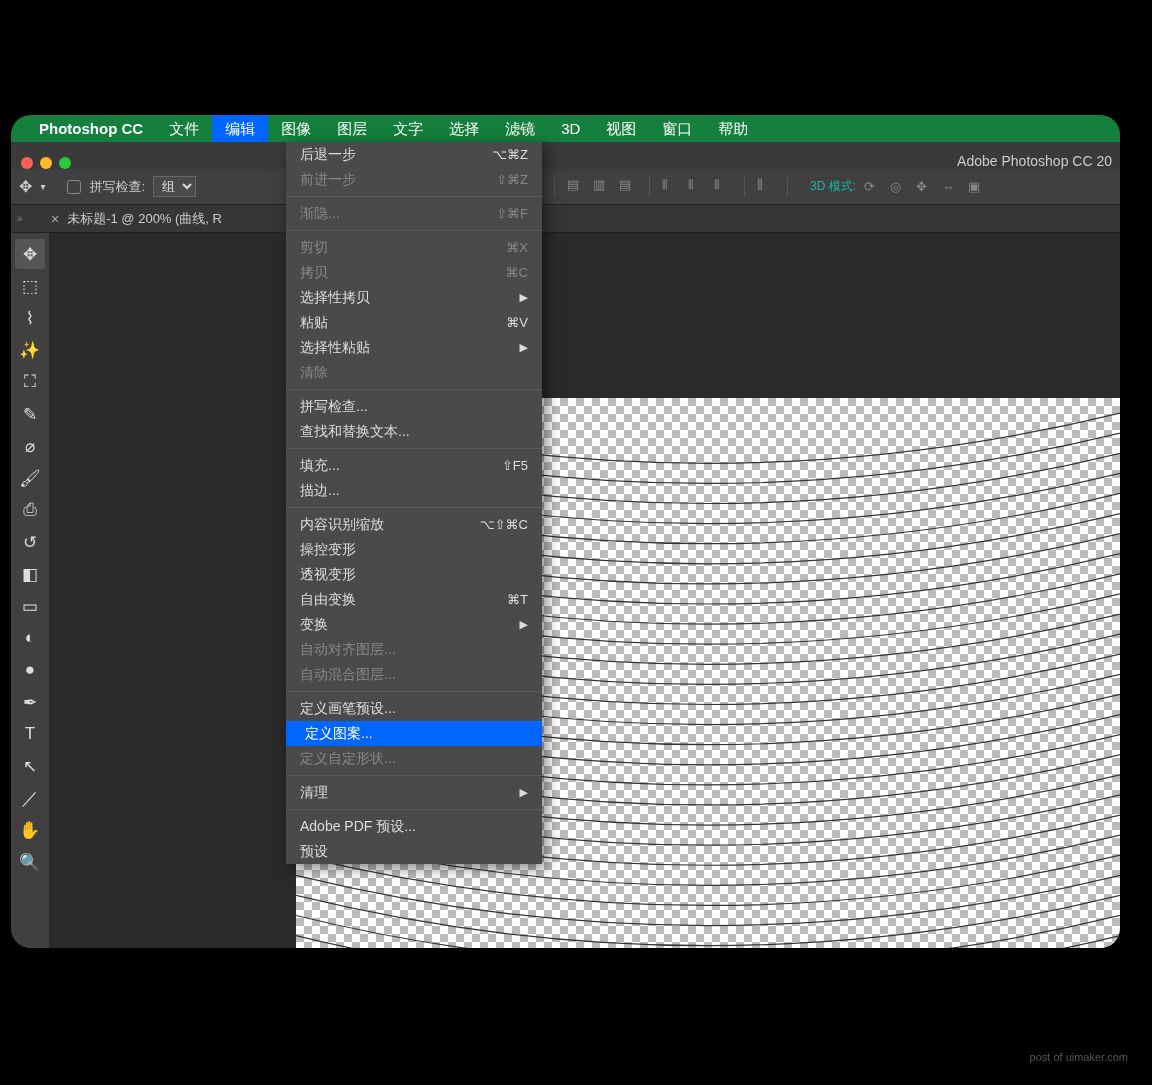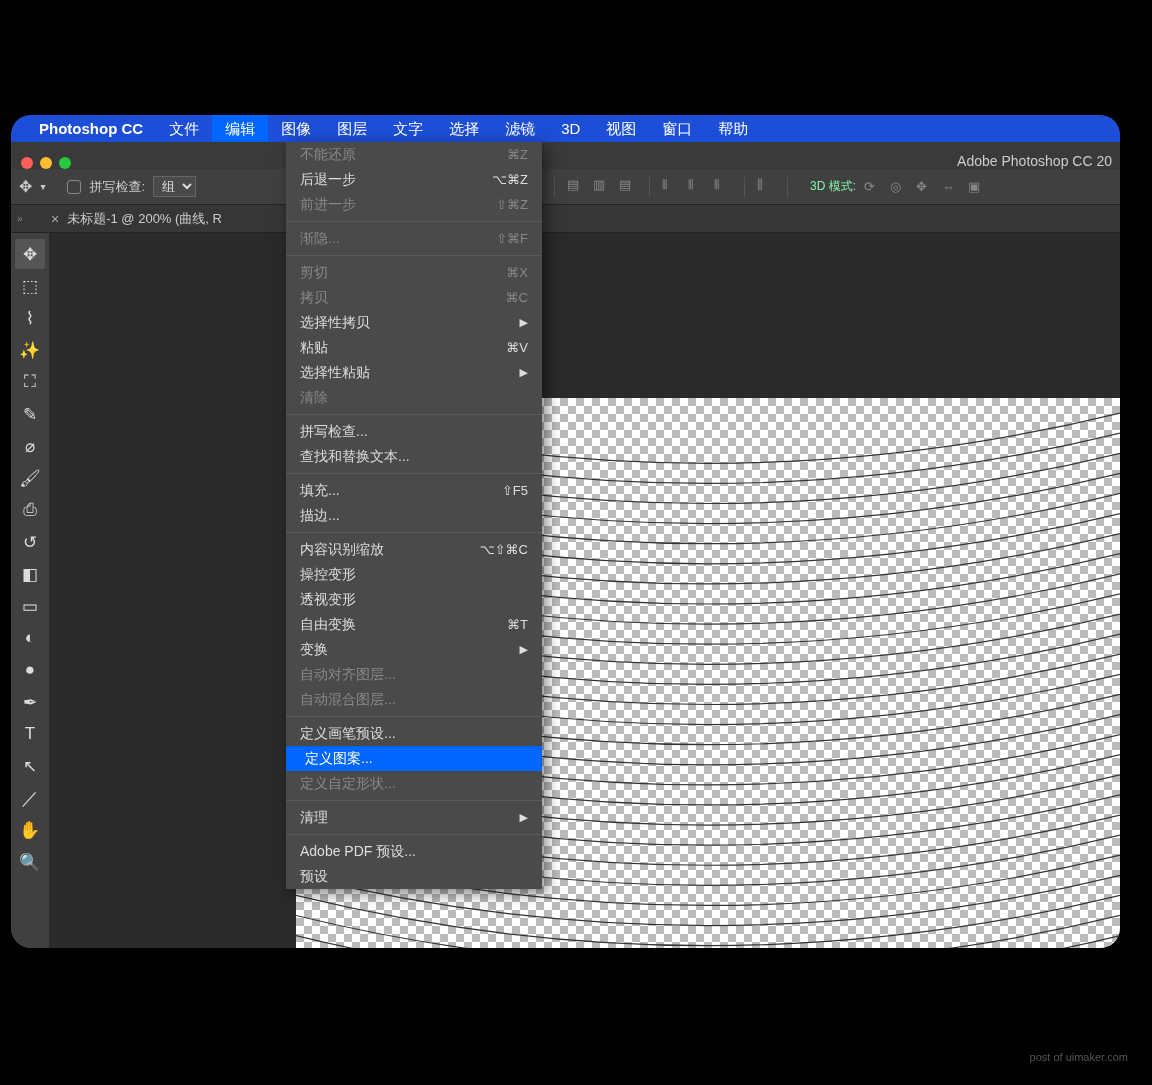--- a/index.html
+++ b/index.html
@@ -1,20 +1,20 @@
 <!DOCTYPE html>
 <html><head>
 <meta charset="utf-8">
 <style>
 * { margin: 0; padding: 0; box-sizing: border-box; font-family: -apple-system, "Helvetica Neue", Arial, sans-serif; }
 body { background: #000; width: 1152px; height: 1085px; overflow: hidden; position: relative; }
 .frame { position: absolute; left: 11px; top: 115px; width: 1109px; height: 833px; border-radius: 20px; overflow: hidden; background: #2a2a2a; }
 
 
-.menubar { background: #1d4ed8; height: 27px; display: flex; align-items: center; padding: 0 10px; color: #fff; font-size: 15px; }
+.menubar { background: #15803d; height: 27px; display: flex; align-items: center; padding: 0 10px; color: #fff; font-size: 15px; }
 .apple { font-size: 17px; margin-right: 18px; }
 .menubar .mi { padding: 0 13px; height: 27px; line-height: 27px; cursor: default; }
 .menubar .mi.app { font-weight: bold; padding-left: 0; }
 .menubar .mi.active { background: #0066ff; text-align: center; }
 
 
 .titlebar { background: #3a3a3a; height: 27px; display: flex; align-items: flex-end; position: relative; }
 .traffic { display: flex; gap: 7px; padding-left: 10px; }
 .dot { width: 12px; height: 12px; border-radius: 50%; }
 .dot.r { background: #ff5f56; }
@@ -23,21 +23,21 @@
 .titlebar .title { position: absolute; right: 8px; color: #ccc; font-size: 14px; white-space: nowrap; }
 
 
 .optbar { background: #404040; height: 36px; border-bottom: 1px solid #222; display: flex; align-items: center; padding: 0 8px; color: #ccc; font-size: 13px; gap: 8px; }
 .optbar .move-ico { font-size: 16px; }
 .optbar .arrow { font-size: 10px; }
 .optbar .cb { width: 14px; height: 14px; border: 1px solid #888; border-radius: 3px; }
 .optbar select { background: #4a4a4a; color: #ddd; border: 1px solid #666; font-size: 13px; padding: 1px 4px; }
 .optbar .spacer { flex: 0 0 260px; }
 .optbar .alignico { width: 18px; height: 16px; display: inline-block; opacity: 0.5; }
-.optbar .threeD { color: #86efac; font-size: 12px; margin-left: 10px; }
+.optbar .threeD { color: #14b8a6; font-size: 12px; margin-left: 10px; }
 .optbar .group { display: flex; gap: 8px; }
 .optbar .sep { width: 1px; height: 20px; background: #555; margin: 0 4px; }
 
 
 .tabbar { background: #363636; height: 28px; display: flex; align-items: center; padding-left: 40px; color: #ccc; font-size: 13px; border-bottom: 1px solid #222; }
 .tabbar .close { margin-right: 8px; color: #aaa; font-size: 14px; }
 .chev { position: absolute; left: 6px; color: #888; font-size: 10px; }
 
 
 .main { position: relative; height: calc(100% - 118px); background: #2a2a2a; }
@@ -191,24 +191,20 @@
           <path d="M-20 490 Q410 600 840 490"></path>
             <path d="M-20 510 Q410 620 840 510"></path>
           <path d="M-20 530 Q410 640 840 530"></path>
             <path d="M-20 550 Q410 660 840 550"></path>
         </g>
       </svg>
     </div>
   </div>
 
   <div class="dropdown" id="edit-dropdown">
-      <div class="row disabled">
-        <span>不能还原</span>
-        <span class="sc">⌘Z</span>
-      </div>
       <div class="row">
         <span>后退一步</span>
         <span class="sc">⌥⌘Z</span>
       </div>
       <div class="row disabled">
         <span>前进一步</span>
         <span class="sc">⇧⌘Z</span>
       </div>
       <hr>
       <div class="row disabled">

